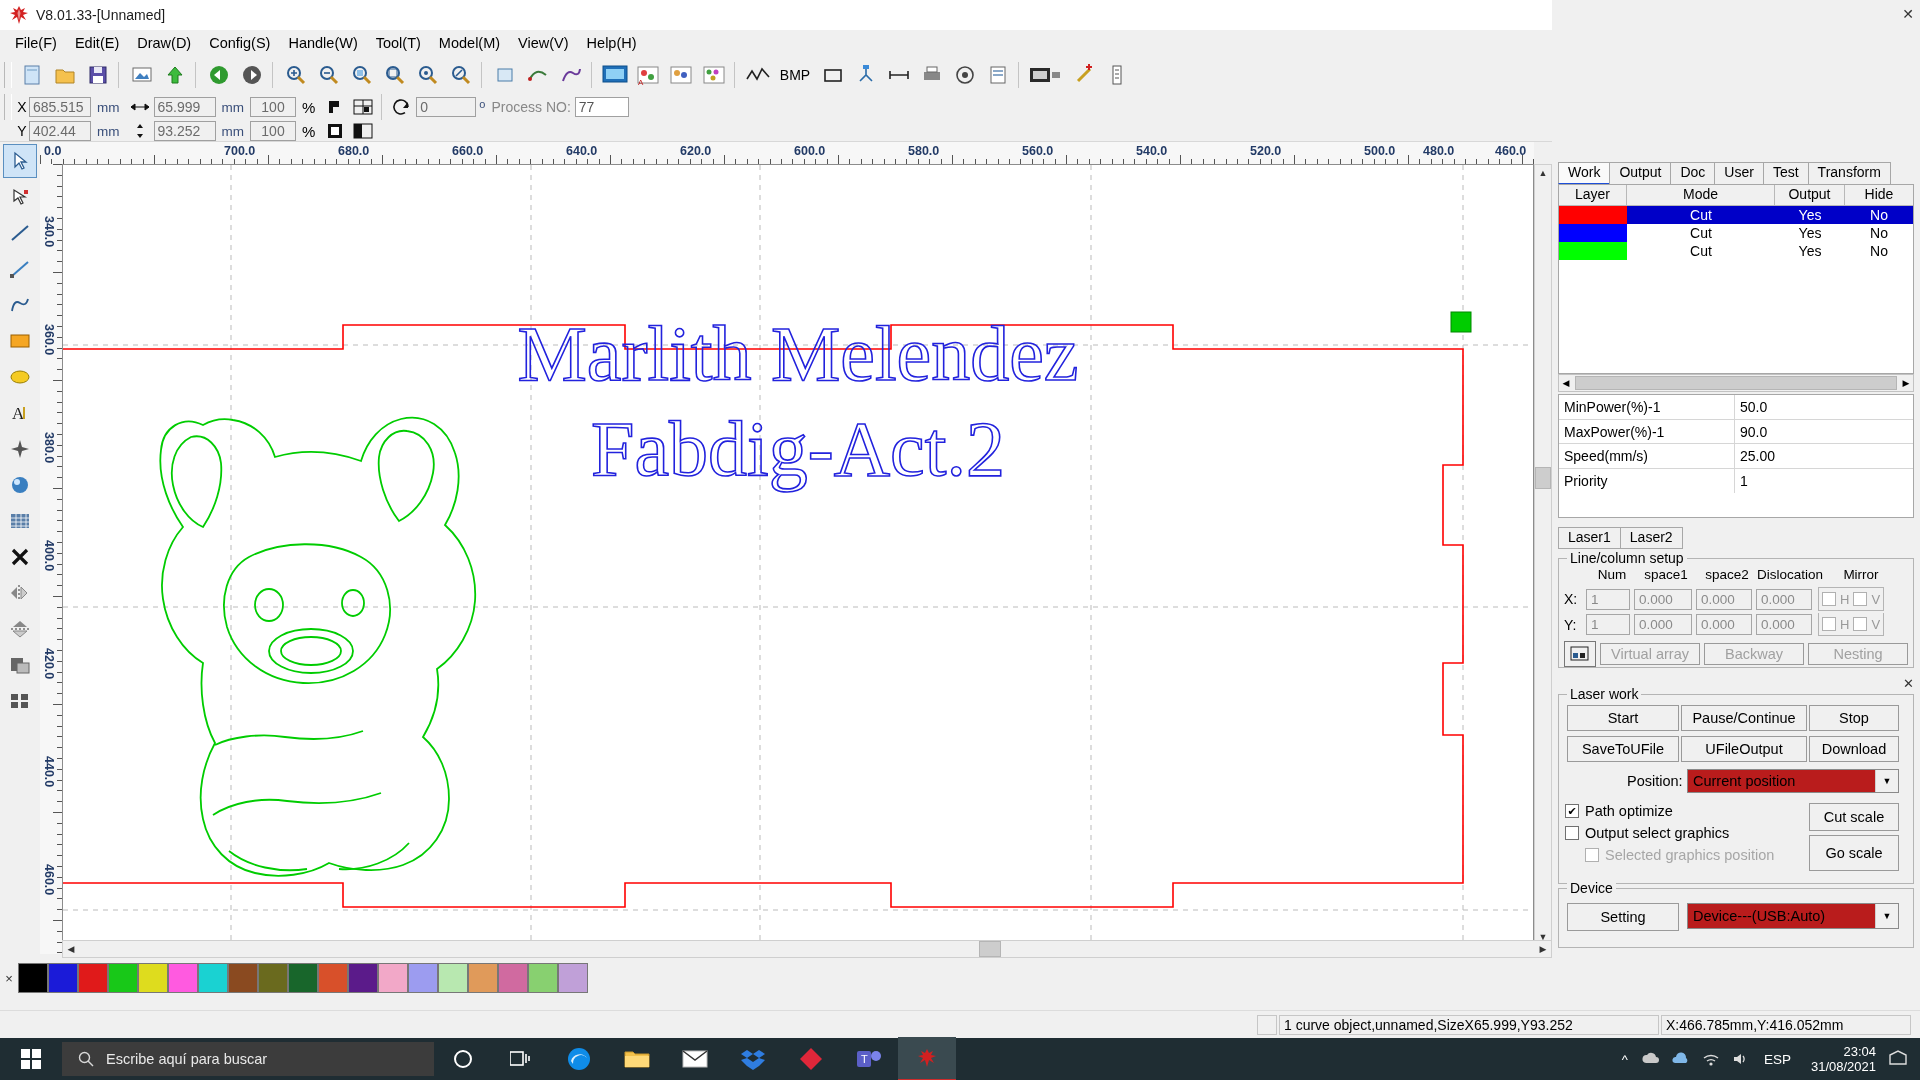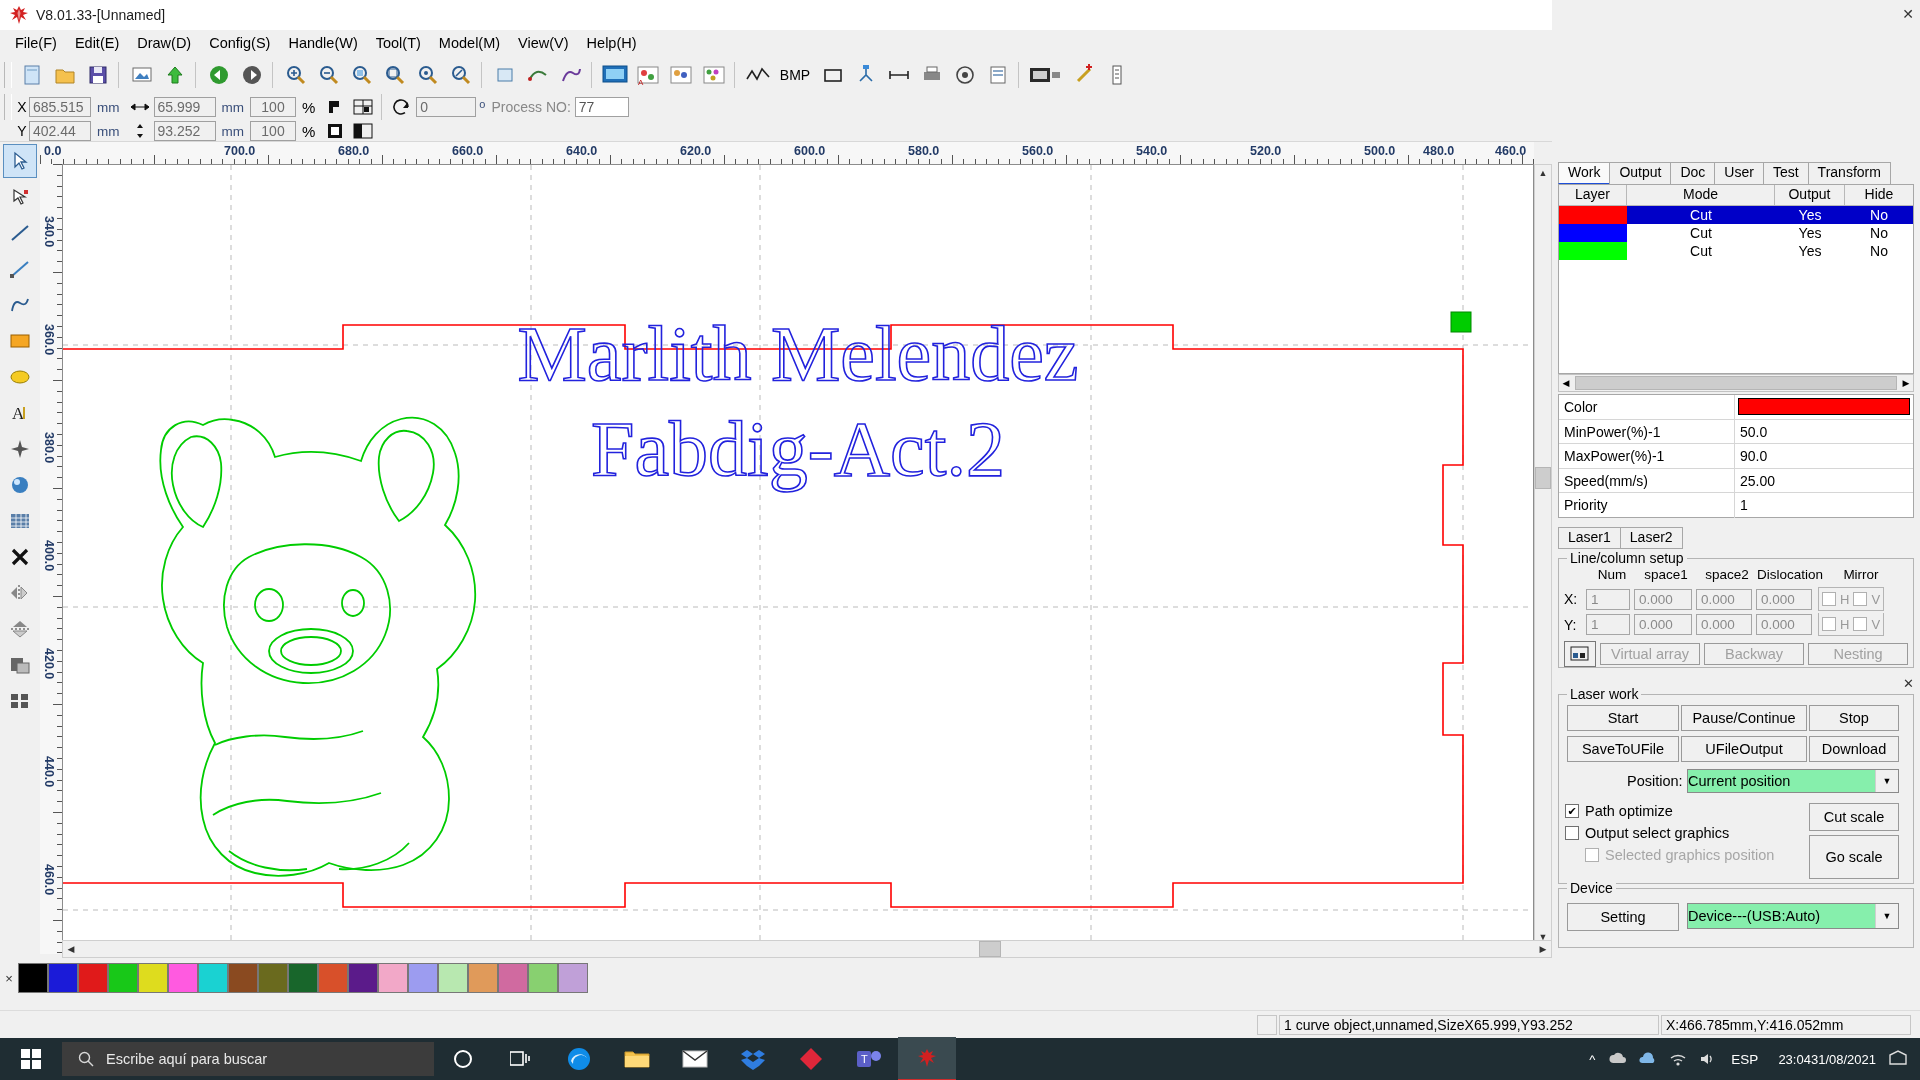--- a/index.html
+++ b/index.html
@@ -99,22 +99,22 @@
   .ptr .k{width:176px;font-size:14px;padding-left:5px;line-height:24px;border-right:1px solid #d6d6d6;box-sizing:border-box;}
   .ptr .v{flex:1;font-size:14px;padding-left:5px;line-height:24px;}
   .lasertabs{position:absolute;left:6px;top:527px;display:flex;}
   .ltab{height:22px;padding:1px 9px 0;font-size:14px;border:1px solid #a7a7a7;background:#f0f0f0;
         box-sizing:border-box;margin-right:-1px;}
   .grp{position:absolute;border:1px solid #b4b4b4;box-sizing:border-box;}
   .grp-lbl{position:absolute;top:-9px;left:8px;background:#f0f0f0;font-size:14px;padding:0 3px;}
   .btn{border:1px solid #9a9a9a;background:#f0f0f0;font-size:14.5px;display:flex;
        align-items:center;justify-content:center;box-sizing:border-box;}
   .btn.dis{color:#a0a0a0;}
-  .sel-in{border:1px solid #8a8a8a;background:#86efac;font-size:14.5px;display:flex;align-items:center;
-          box-sizing:border-box;}
+  .sel-in{border:1px solid #8a8a8a;background:#b91c1c;font-size:14.5px;display:flex;align-items:center;
+          box-sizing:border-box;padding-left:5px;}
   .arrow{width:22px;height:100%;margin-left:auto;border-left:1px solid #cfcfcf;background:#f0f0f0;
          display:flex;align-items:center;justify-content:center;font-size:9px;}
   .cb{width:14px;height:14px;border:1px solid #707070;background:#fff;box-sizing:border-box;
       display:flex;align-items:center;justify-content:center;font-size:11px;color:#000;}
   .sm-field{border:1px solid #a6a6a6;background:#f0f0f0;color:#8a8a8a;font-size:13.5px;
             padding-left:4px;box-sizing:border-box;display:flex;align-items:center;height:21px;}
 
   
   .statusbar{position:absolute;left:0;top:1010px;width:1920px;height:28px;background:#f0f0f0;
              display:flex;align-items:center;border-top:1px solid #dcdcdc;}
@@ -123,21 +123,21 @@
 
   
   .taskbar{position:absolute;left:0;top:1038px;width:1920px;height:42px;background:#1f2d33;
            display:flex;align-items:center;}
   .tb-start{width:62px;height:42px;display:flex;align-items:center;justify-content:center;}
   .tb-search{width:372px;height:34px;background:#3c3c3c;display:flex;align-items:center;}
   .tb-search span{color:#e9e9e9;font-size:14.5px;margin-left:12px;}
   .tb-app{width:58px;height:42px;display:flex;align-items:center;justify-content:center;}
   .tb-app.active{background:#3a4a50;border-bottom:2px solid #cf2b2b;}
   .tray{margin-left:auto;display:flex;align-items:center;color:#fff;font-size:13px;}
-  .clock{display:flex;flex-direction:row;align-items:flex-end;color:#fff;font-size:13px;
+  .clock{display:flex;flex-direction:column;align-items:flex-end;color:#fff;font-size:13px;
          line-height:15px;margin:0 12px;}
 </style>
 </head>
 <body>
 
 <div class="app">
 
   <div class="titlebar">
     <div class="tb-icon">
       <svg width="22" height="20" viewBox="0 0 22 20">
@@ -897,26 +897,20 @@
     </div>
 
     <div class="hscroll2">
       <div style="width:14px;text-align:center;font-size:9px">◀</div>
       <div class="sthumb" style="flex:1;height:14px;margin:0 2px"></div>
       <div style="width:14px;text-align:center;font-size:9px">▶</div>
     </div>
 
     <div class="ptbl">
       <div class="ptr">
-        <div class="k">Color</div>
-        <div class="v" style="padding:3px">
-          <div style="width:100%;height:17px;background:#ff0000;border:1px solid #000;box-sizing:border-box"></div>
-        </div>
-      </div>
-      <div class="ptr">
         <div class="k">MinPower(%)-1</div>
         <div class="v">50.0</div>
       </div>
       <div class="ptr">
         <div class="k">MaxPower(%)-1</div>
         <div class="v">90.0</div>
       </div>
       <div class="ptr">
         <div class="k">Speed(mm/s)</div>
         <div class="v">25.00</div>
@@ -1001,21 +995,21 @@
       </div>
       <div style="position:absolute;left:6px;top:130px;display:flex;align-items:center">
         <div class="cb"></div>
         <span style="font-size:14.5px;margin-left:6px">Output select graphics</span>
       </div>
       <div style="position:absolute;left:26px;top:152px;display:flex;align-items:center">
         <div class="cb" style="border-color:#b0b0b0"></div>
         <span style="font-size:14.5px;margin-left:6px;color:#a6a6a6">Selected graphics position</span>
       </div>
       <div class="btn" style="position:absolute;left:250px;top:108px;width:90px;height:28px">Cut scale</div>
-      <div class="btn" style="position:absolute;left:250px;top:140px;width:90px;height:44px">Go scale</div>
+      <div class="btn" style="position:absolute;left:250px;top:140px;width:90px;height:36px">Go scale</div>
     </div>
 
     <div class="grp" style="left:6px;top:888px;width:356px;height:60px">
       <div class="grp-lbl">Device</div>
       <div class="btn" style="position:absolute;left:8px;top:14px;width:112px;height:28px">Setting</div>
       <div class="sel-in" style="position:absolute;left:128px;top:14px;width:212px;height:26px">
         <span>Device---(USB:Auto)</span>
         <div class="arrow">▼</div>
       </div>
     </div>

